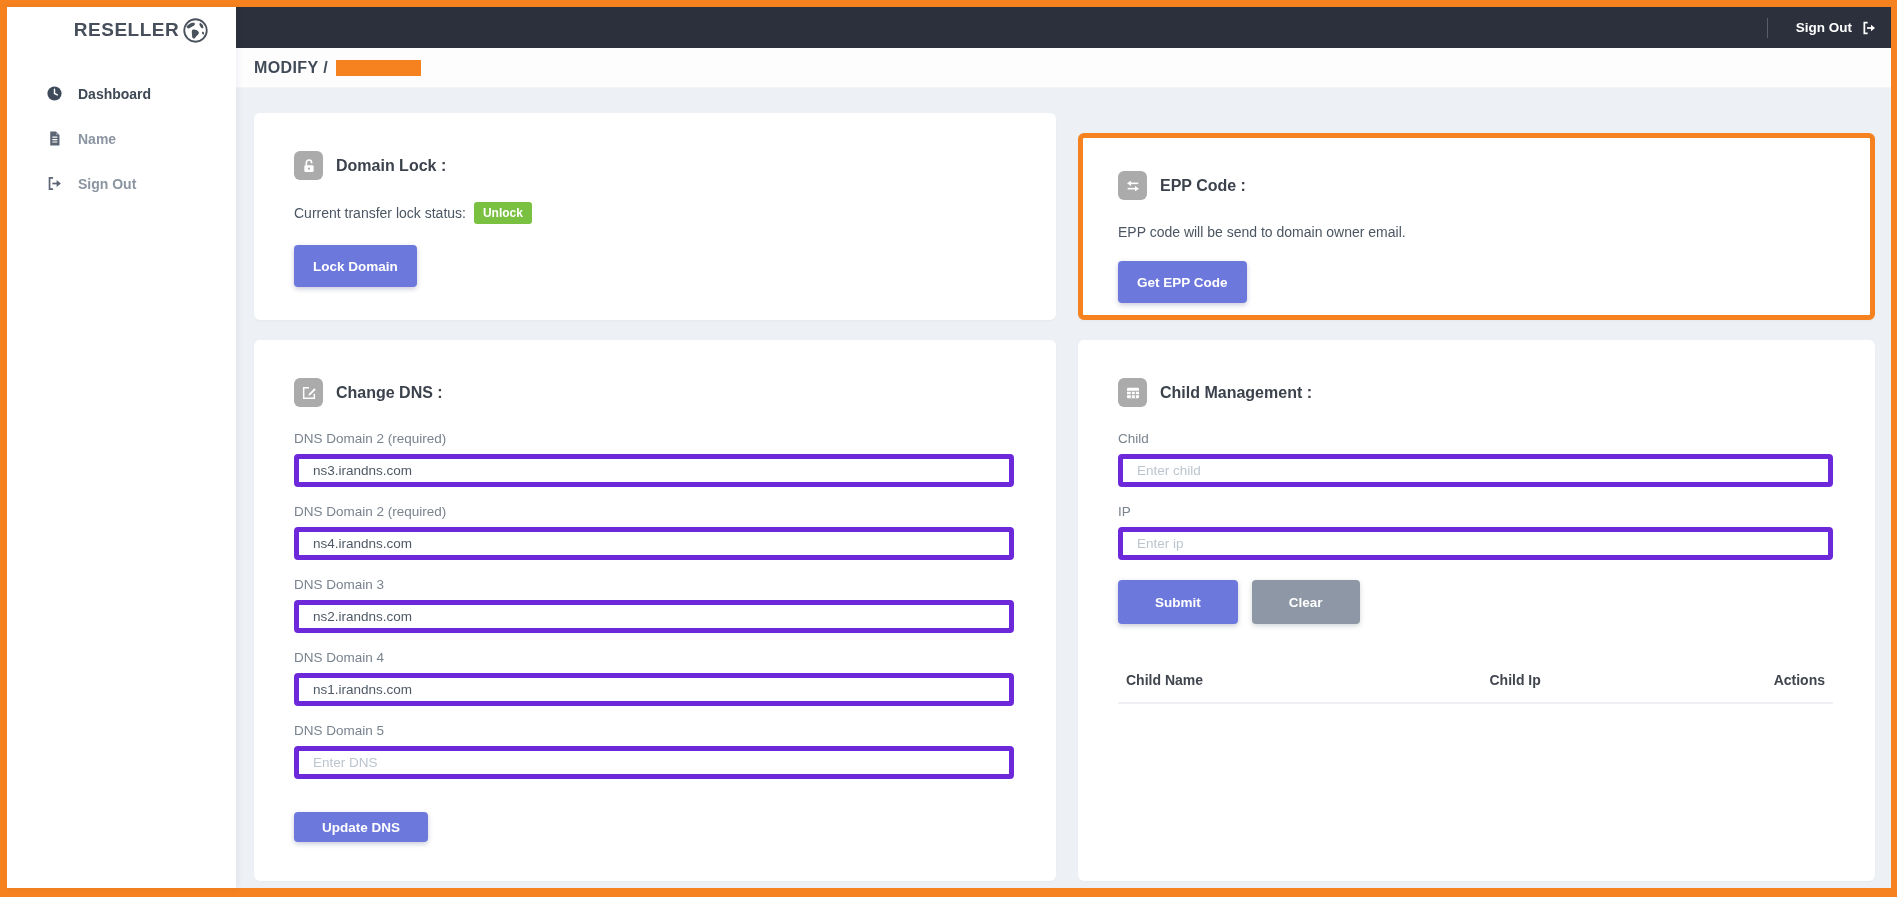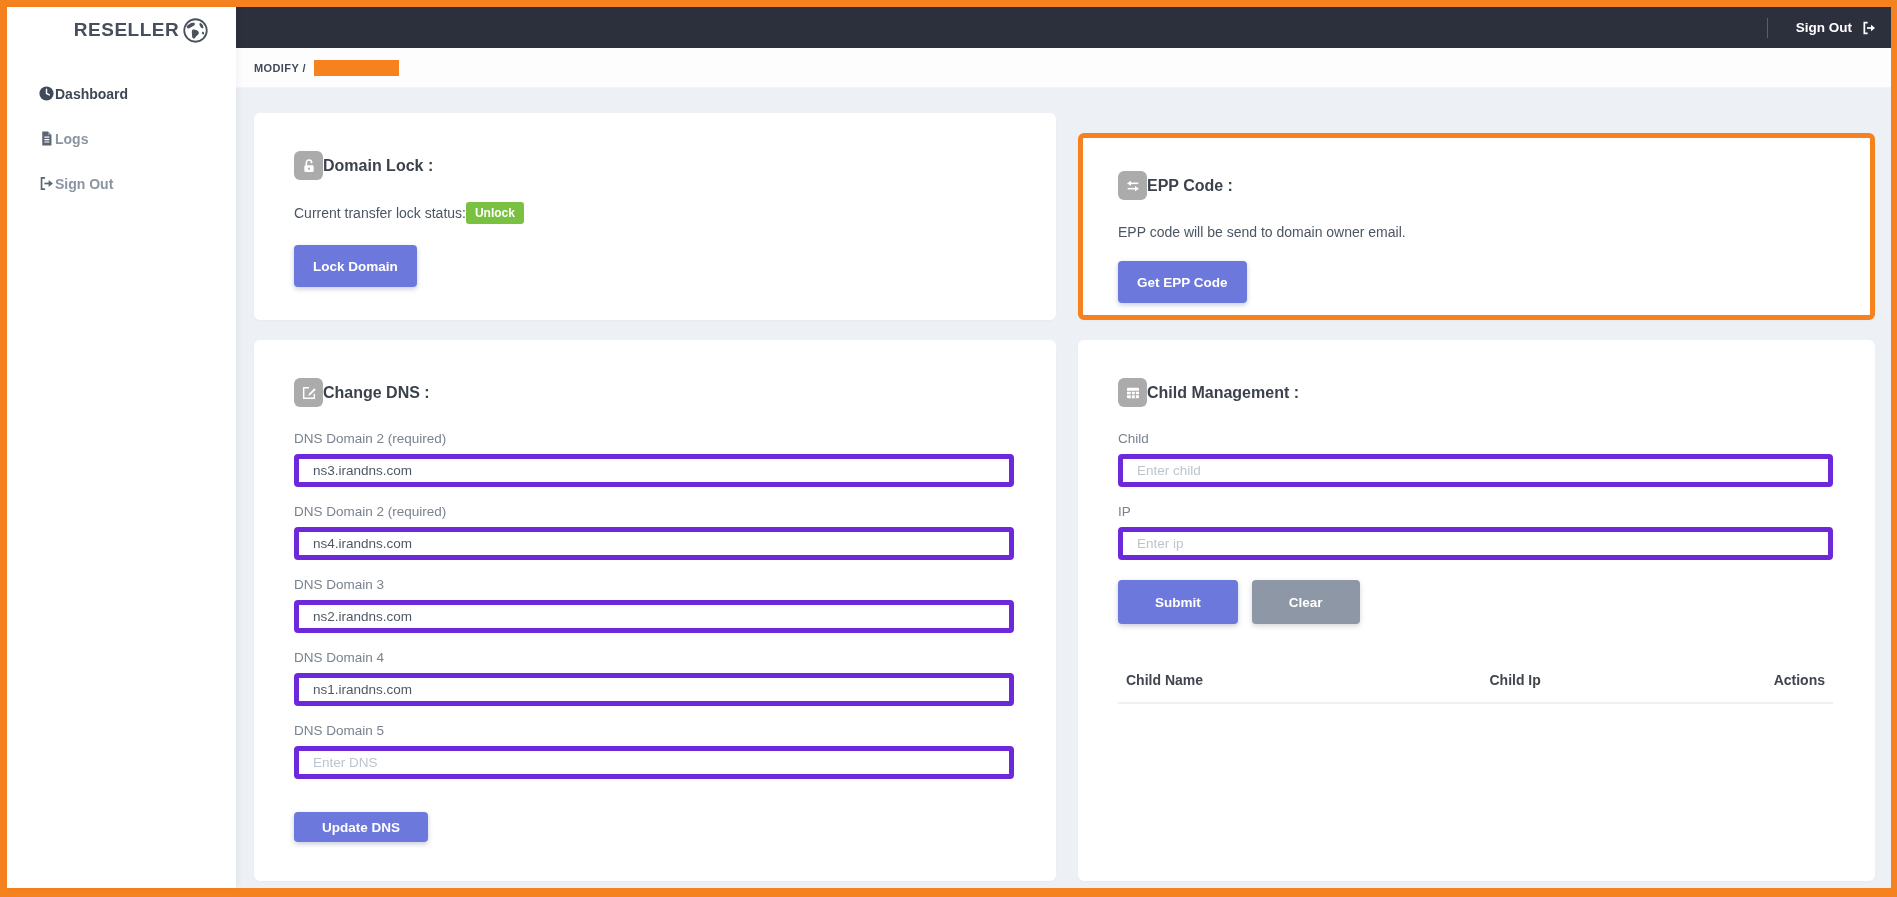--- a/index.html
+++ b/index.html
@@ -9,49 +9,49 @@
   *{box-sizing:border-box; margin:0; padding:0;}
   html,body{width:1897px;height:897px;overflow:hidden;}
   body{font-family:"Liberation Sans","DejaVu Sans",sans-serif; background:#fff;}
   .frame{width:1897px;height:897px;border:7px solid var(--accent);border-bottom-width:9px;border-right-width:6px;display:flex;background:#fff;}
 
   
   .sidebar{width:229px;flex-shrink:0;background:#fff;box-shadow:2px 0 6px rgba(40,50,60,.06);position:relative;z-index:3;}
   .logo-row{height:46px;display:flex;align-items:center;justify-content:center;gap:3px;margin-left:40px;}
   .logo-text{font-size:19px;font-weight:800;letter-spacing:.5px;color:#474f5c;}
   .nav{padding-top:18px;}
-  .nav-item{display:flex;align-items:center;height:45px;padding-left:31px;cursor:pointer;}
+  .nav-item{display:flex;align-items:center;gap:15px;height:45px;padding-left:39px;cursor:pointer;}
   .nav-item .nav-label{font-size:14px;font-weight:700;color:#8b95a1;}
   .nav-item.active .nav-label{color:#3e4855;}
   .nav-ico{width:17px;height:17px;flex-shrink:0;color:#4a5463;}
 
   
   .main{flex:1;display:flex;flex-direction:column;min-width:0;}
   .topbar{height:41px;background:var(--navbar);display:flex;align-items:center;justify-content:flex-end;padding-right:14px;flex-shrink:0;}
   .topbar-divider{width:1px;height:20px;background:#5a5e6a;margin-right:28px;}
   .signout{display:flex;align-items:center;gap:9px;color:#fff;font-size:13.5px;font-weight:700;cursor:pointer;}
   .signout svg{width:16px;height:16px;}
 
   .breadcrumb-bar{height:40px;background:#fdfdfe;display:flex;align-items:center;padding-left:18px;flex-shrink:0;box-shadow:inset 0 -1px 0 rgba(0,0,0,.03);}
-  .breadcrumb-label{font-size:11px;font-weight:700;letter-spacing:.4px;color:#414b58;}
+  .breadcrumb-label{font-size:16px;font-weight:700;letter-spacing:.4px;color:#414b58;}
   .redaction-bar{width:85px;height:16px;background:var(--accent);margin-left:8px;}
 
   .content{flex:1;background:var(--content-bg);padding:25px 15px 7px 18px;overflow:hidden;}
   .grid{display:grid;grid-template-columns:802px 797px;grid-template-rows:207px 541px;column-gap:22px;row-gap:20px;}
 
   
   .card{background:#fff;border-radius:6px;padding:38px 42px 0 40px;box-shadow:0 1px 2px rgba(40,50,60,.03);}
   .card.highlight{border:5px solid var(--accent);padding:33px 37px 17px 35px;margin-top:20px;}
-  .card-head{display:flex;align-items:center;}
+  .card-head{display:flex;align-items:center;gap:13px;}
   .icon-box{width:29px;height:29px;border-radius:6px;background:#ababab;display:flex;align-items:center;justify-content:center;flex-shrink:0;}
   .icon-box svg{width:16px;height:16px;}
   .card-title{font-size:16px;font-weight:700;color:#3b424c;}
 
   .status-row{margin-top:22px;display:flex;align-items:center;font-size:14px;color:#4b5662;}
-  .badge{background:var(--status-green);color:#fff;font-size:12px;font-weight:700;padding:4px 9px;border-radius:3px;}
+  .badge{margin-left:8px;background:var(--status-green);color:#fff;font-size:12px;font-weight:700;padding:4px 9px;border-radius:3px;}
   .card-desc{margin-top:24px;font-size:14px;color:#4b5662;}
 
   .btn{display:inline-block;background:var(--primary);color:#fff;border:none;border-radius:4px;height:42px;padding:0 19px;font-size:13.5px;font-weight:700;font-family:inherit;cursor:pointer;box-shadow:0 2px 5px rgba(60,70,120,.28);}
   .btn.gray{background:var(--muted-btn);box-shadow:0 2px 5px rgba(80,90,100,.25);}
   .btn-row{margin-top:21px;}
 
   
   .field-label{font-size:13.5px;color:#79838e;margin-top:17px;margin-bottom:8px;}
   .field-label.first{margin-top:24px;}
   .text-input{width:100%;height:33px;border:5px solid #6d28d9;border-radius:4px;padding:0 14px;font-size:13.5px;color:#4e5965;font-family:inherit;background:#fff;outline:none;}
@@ -86,21 +86,21 @@
           <path d="M12 6v6l4 2" stroke="#fff" stroke-width="2" fill="none" stroke-linecap="round"></path>
         </svg>
         <span class="nav-label">Dashboard</span>
       </div>
       <div class="nav-item">
         <svg class="nav-ico" viewBox="0 0 24 24">
           <path fill="#5b6573" d="M6 2h8l5 5v15H6z"></path>
           <path d="M9 10h7M9 13.5h7M9 17h7" stroke="#fff" stroke-width="1.6"></path>
           <path fill="#8b95a1" d="M14 2l5 5h-5z"></path>
         </svg>
-        <span class="nav-label">Logs</span>
+        <span class="nav-label">Name</span>
       </div>
       <div class="nav-item">
         <svg class="nav-ico" viewBox="0 0 24 24">
           <path d="M10 4H5v16h5" stroke="#5b6573" stroke-width="2.4" fill="none"></path>
           <path d="M9 12h10" stroke="#5b6573" stroke-width="2.4"></path>
           <path fill="#5b6573" d="M15 7l6 5-6 5z"></path>
         </svg>
         <span class="nav-label">Sign Out</span>
       </div>
     </nav>

